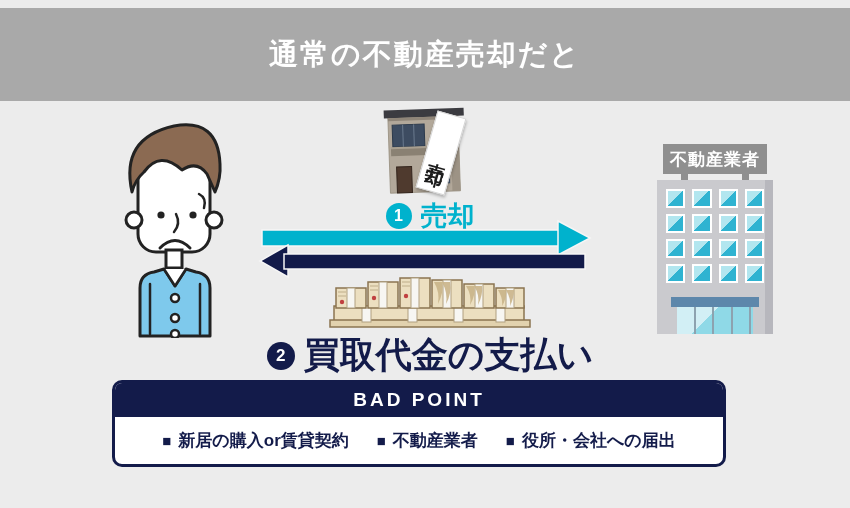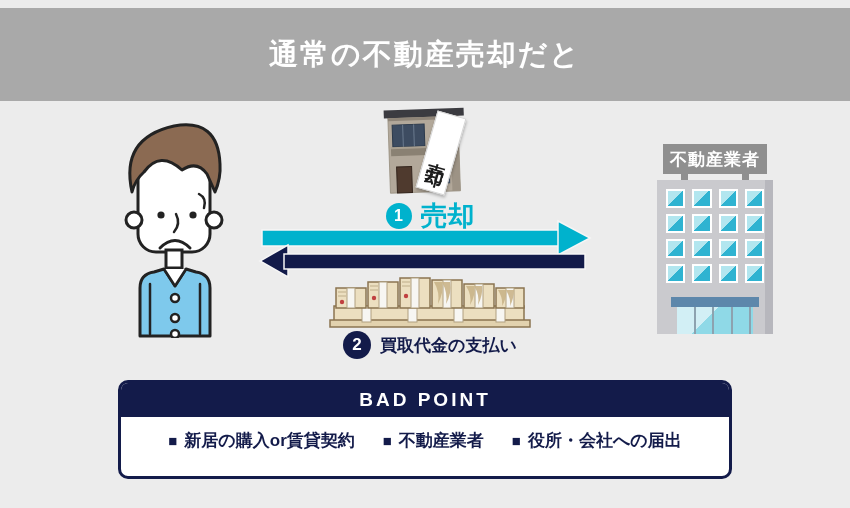--- a/index.html
+++ b/index.html
@@ -35,21 +35,21 @@
   .step-label { position:absolute; display:flex; align-items:center; justify-content:center; gap:9px; width:340px; left:260px; }
   .step1 { top:198px; }
   .step2 { top:331px; }
   .num-badge {
     border-radius:50%; color:#fff; font-weight:bold;
     display:flex; align-items:center; justify-content:center;
   }
   .badge-teal { width:26px; height:26px; background:#00b2cd; font-size:16px; }
   .badge-navy { width:28px; height:28px; background:#131b4a; font-size:17px; }
   .step1 .step-text { color:#00b2cd; font-size:27px; font-weight:bold; }
-  .step2 .step-text { color:#131b4a; font-size:17px; font-weight:bold; }
+  .step2 .step-text { color:#131b4a; font-size:36px; font-weight:bold; }
 
   
   .arrows { position:absolute; left:258px; top:219px; width:334px; height:60px; }
 
   
   .money { position:absolute; left:328px; top:272px; width:204px; height:58px; }
 
   
   .building { position:absolute; left:657px; top:144px; width:116px; height:190px; }
   .agent-sign {
@@ -76,21 +76,21 @@
     position:absolute; left:20px; top:127px; width:76px; height:27px;
     background:linear-gradient(135deg,#d2eff5 40%,#8fd9e7 40%);
   }
   .glass .mullions {
     position:absolute; inset:0;
     background:repeating-linear-gradient(to right, transparent 0 16.5px, #8da2af 16.5px 18.5px);
   }
 
   
   .bad-point {
-    position:absolute; left:118px; top:380px; width:614px; height:99px;
+    position:absolute; left:112px; top:380px; width:614px; height:87px;
     background:#ffffff; border:3px solid #131b4a; border-radius:10px; overflow:hidden;
   }
   .bad-point-header {
     height:34px; background:#131b4a; color:#ffffff;
     display:flex; align-items:center; justify-content:center;
     font-size:19px; font-weight:bold; letter-spacing:3px;
   }
   .bad-point-body {
     height:47px; display:flex; align-items:center; justify-content:center; gap:28px;
     color:#131b4a; font-size:17px; font-weight:bold;

